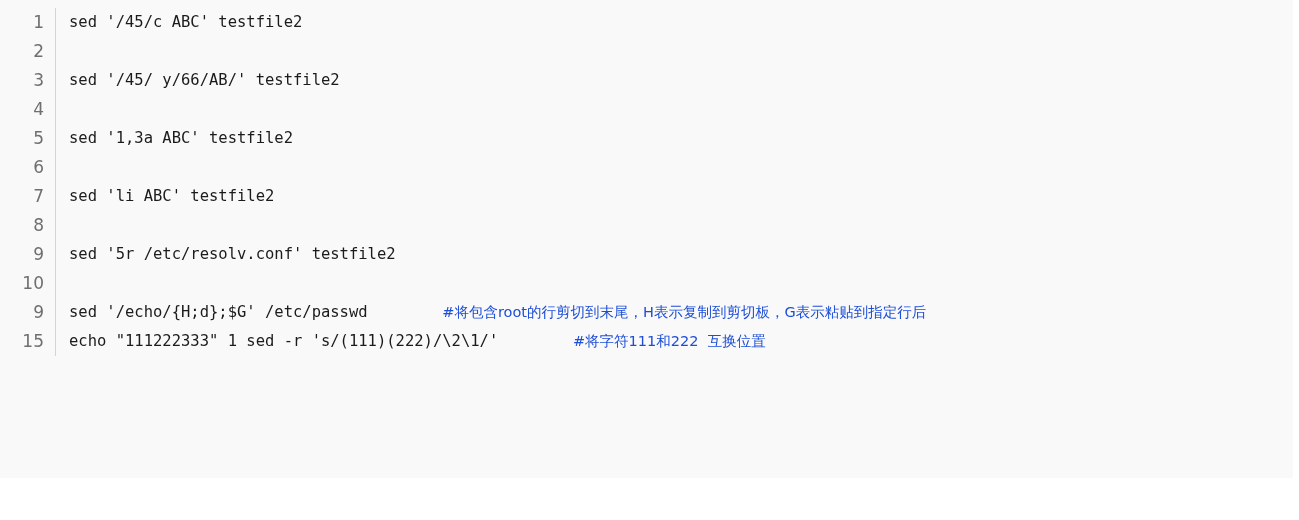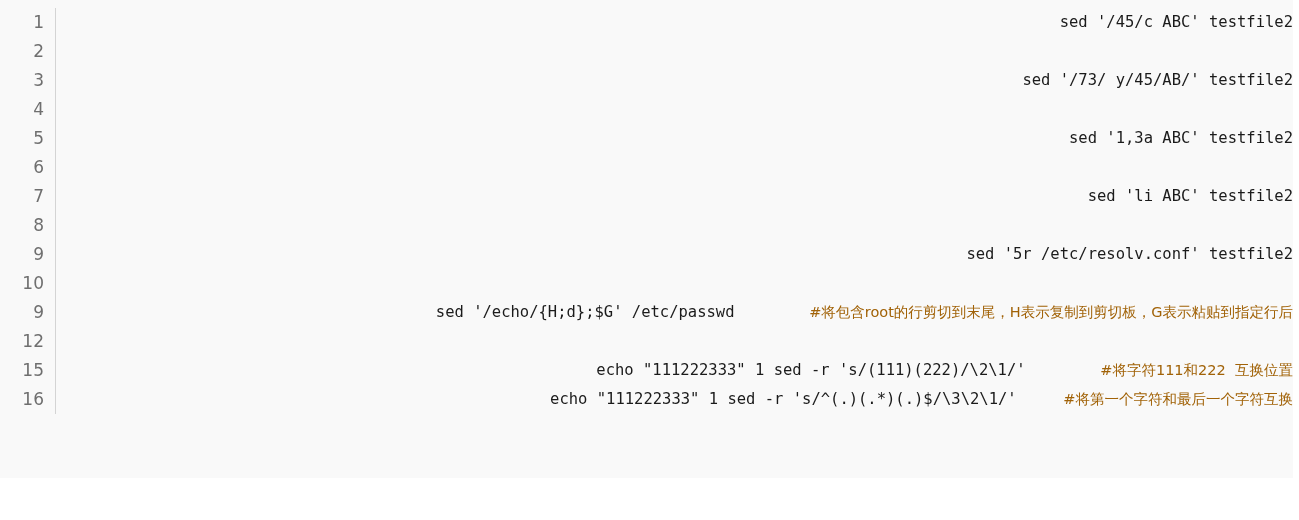--- a/index.html
+++ b/index.html
@@ -54,27 +54,26 @@
   .line-body {
     flex: 1 1 auto;
     padding-left: 13px;
     font-family: "DejaVu Sans Mono", "Liberation Mono", monospace;
     font-size: 15.5px;
     line-height: 29px;
     color: #1b1b1b;
     white-space: pre;
     letter-spacing: 0px;
     overflow: hidden;
-    text-align: right;
   }
 
   .line-body .comment {
     font-family: "DejaVu Sans", "Liberation Sans", sans-serif;
     font-size: 14.5px;
-    color: #a16207;
+    color: #1d4ed8;
   }
 
   .bottom-fill {
     position: absolute;
     left: 0;
     top: 478px;
     width: 1299px;
     height: 42px;
     background: #ffffff;
   }
@@ -99,21 +98,21 @@
       <div class="line-body"><span>sed '/45/c ABC' testfile2</span><span class="comment"></span></div>
     </div>
 
     <div class="code-line">
       <div class="gutter">2</div>
       <div class="line-body"><span></span><span class="comment"></span></div>
     </div>
 
     <div class="code-line">
       <div class="gutter">3</div>
-      <div class="line-body"><span>sed '/73/ y/45/AB/' testfile2</span><span class="comment"></span></div>
+      <div class="line-body"><span>sed '/45/ y/66/AB/' testfile2</span><span class="comment"></span></div>
     </div>
 
     <div class="code-line">
       <div class="gutter">4</div>
       <div class="line-body"><span></span><span class="comment"></span></div>
     </div>
 
     <div class="code-line">
       <div class="gutter">5</div>
       <div class="line-body"><span>sed '1,3a ABC' testfile2</span><span class="comment"></span></div>
@@ -142,34 +141,26 @@
     <div class="code-line">
       <div class="gutter">10</div>
       <div class="line-body"><span></span><span class="comment"></span></div>
     </div>
 
     <div class="code-line">
       <div class="gutter">9</div>
       <div class="line-body"><span>sed '/echo/{H;d};$G' /etc/passwd        </span><span class="comment">#将包含root的行剪切到末尾，H表示复制到剪切板，G表示粘贴到指定行后</span></div>
     </div>
 
-    <div class="code-line">
-      <div class="gutter">12</div>
-      <div class="line-body"><span></span><span class="comment"></span></div>
-    </div>
 
 
 
     <div class="code-line">
       <div class="gutter">15</div>
       <div class="line-body"><span>echo "111222333" 1 sed -r 's/(111)(222)/\2\1/'        </span><span class="comment">#将字符111和222  互换位置</span></div>
     </div>
 
-    <div class="code-line">
-      <div class="gutter">16</div>
-      <div class="line-body"><span>echo "111222333" 1 sed -r 's/^(.)(.*)(.)$/\3\2\1/'     </span><span class="comment">#将第一个字符和最后一个字符互换</span></div>
-    </div>
 
   </div>
 </div>
 
 <div class="bottom-fill"></div>
 <div class="right-fill"></div>
 
 </body></html>

